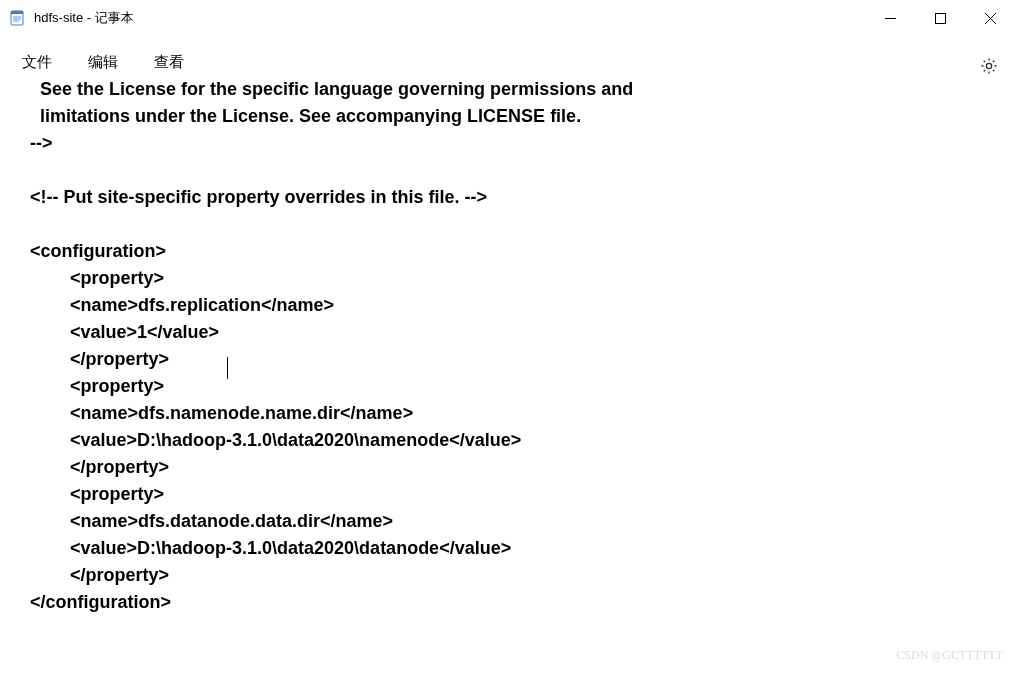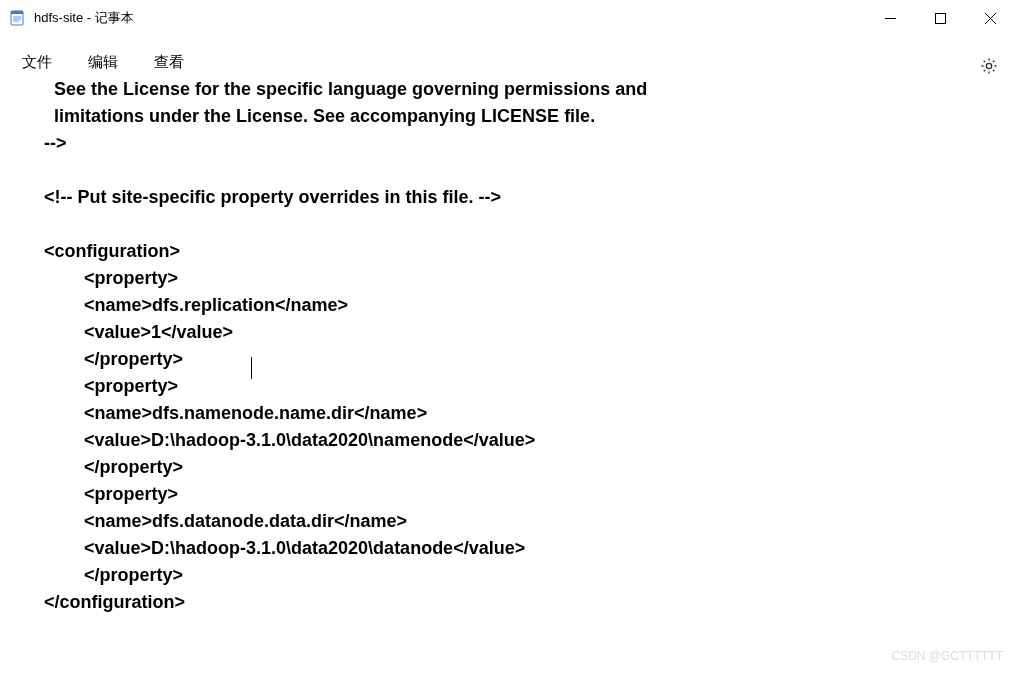--- a/index.html
+++ b/index.html
@@ -38,46 +38,45 @@
       padding: 0 16px;
       gap: 24px;
       font-size: 15px;
       color: #000;
     }
     .menu-item { cursor: default; padding: 4px 6px; }
     .menubar-spacer { flex: 1; }
     .settings-icon { width: 20px; height: 20px; display:flex; align-items:center; justify-content:center; cursor: default; }
 
     .editor {
-      padding: 0 20px;
+      padding: 0 30px;
       font-family: "Segoe UI", "Microsoft YaHei", sans-serif;
       font-size: 18px;
       font-weight: 700;
       color: #000;
       line-height: 1.5;
       white-space: pre;
       position: relative;
-      margin-left: 24px;
     }
 
     .text-cursor {
       position: absolute;
       width: 1px;
       height: 22px;
       background: #000;
     }
 
     .watermark {
       position: absolute;
       right: 12px;
       bottom: 10px;
       font-size: 12px;
       color: #dcdcdc;
       font-weight: 400;
-      font-family: Liberation Sans, sans-serif;
+      font-family: Liberation Serif, serif;
     }
   </style>
 </head>
 <body>
 
 <div class="titlebar">
   <div class="titlebar-left">
     <span class="app-icon">
       <svg viewBox="0 0 18 18">
         <rect x="3" y="2" width="12" height="14" rx="1" fill="#ffffff" stroke="#3a7bd5" stroke-width="1"></rect>

